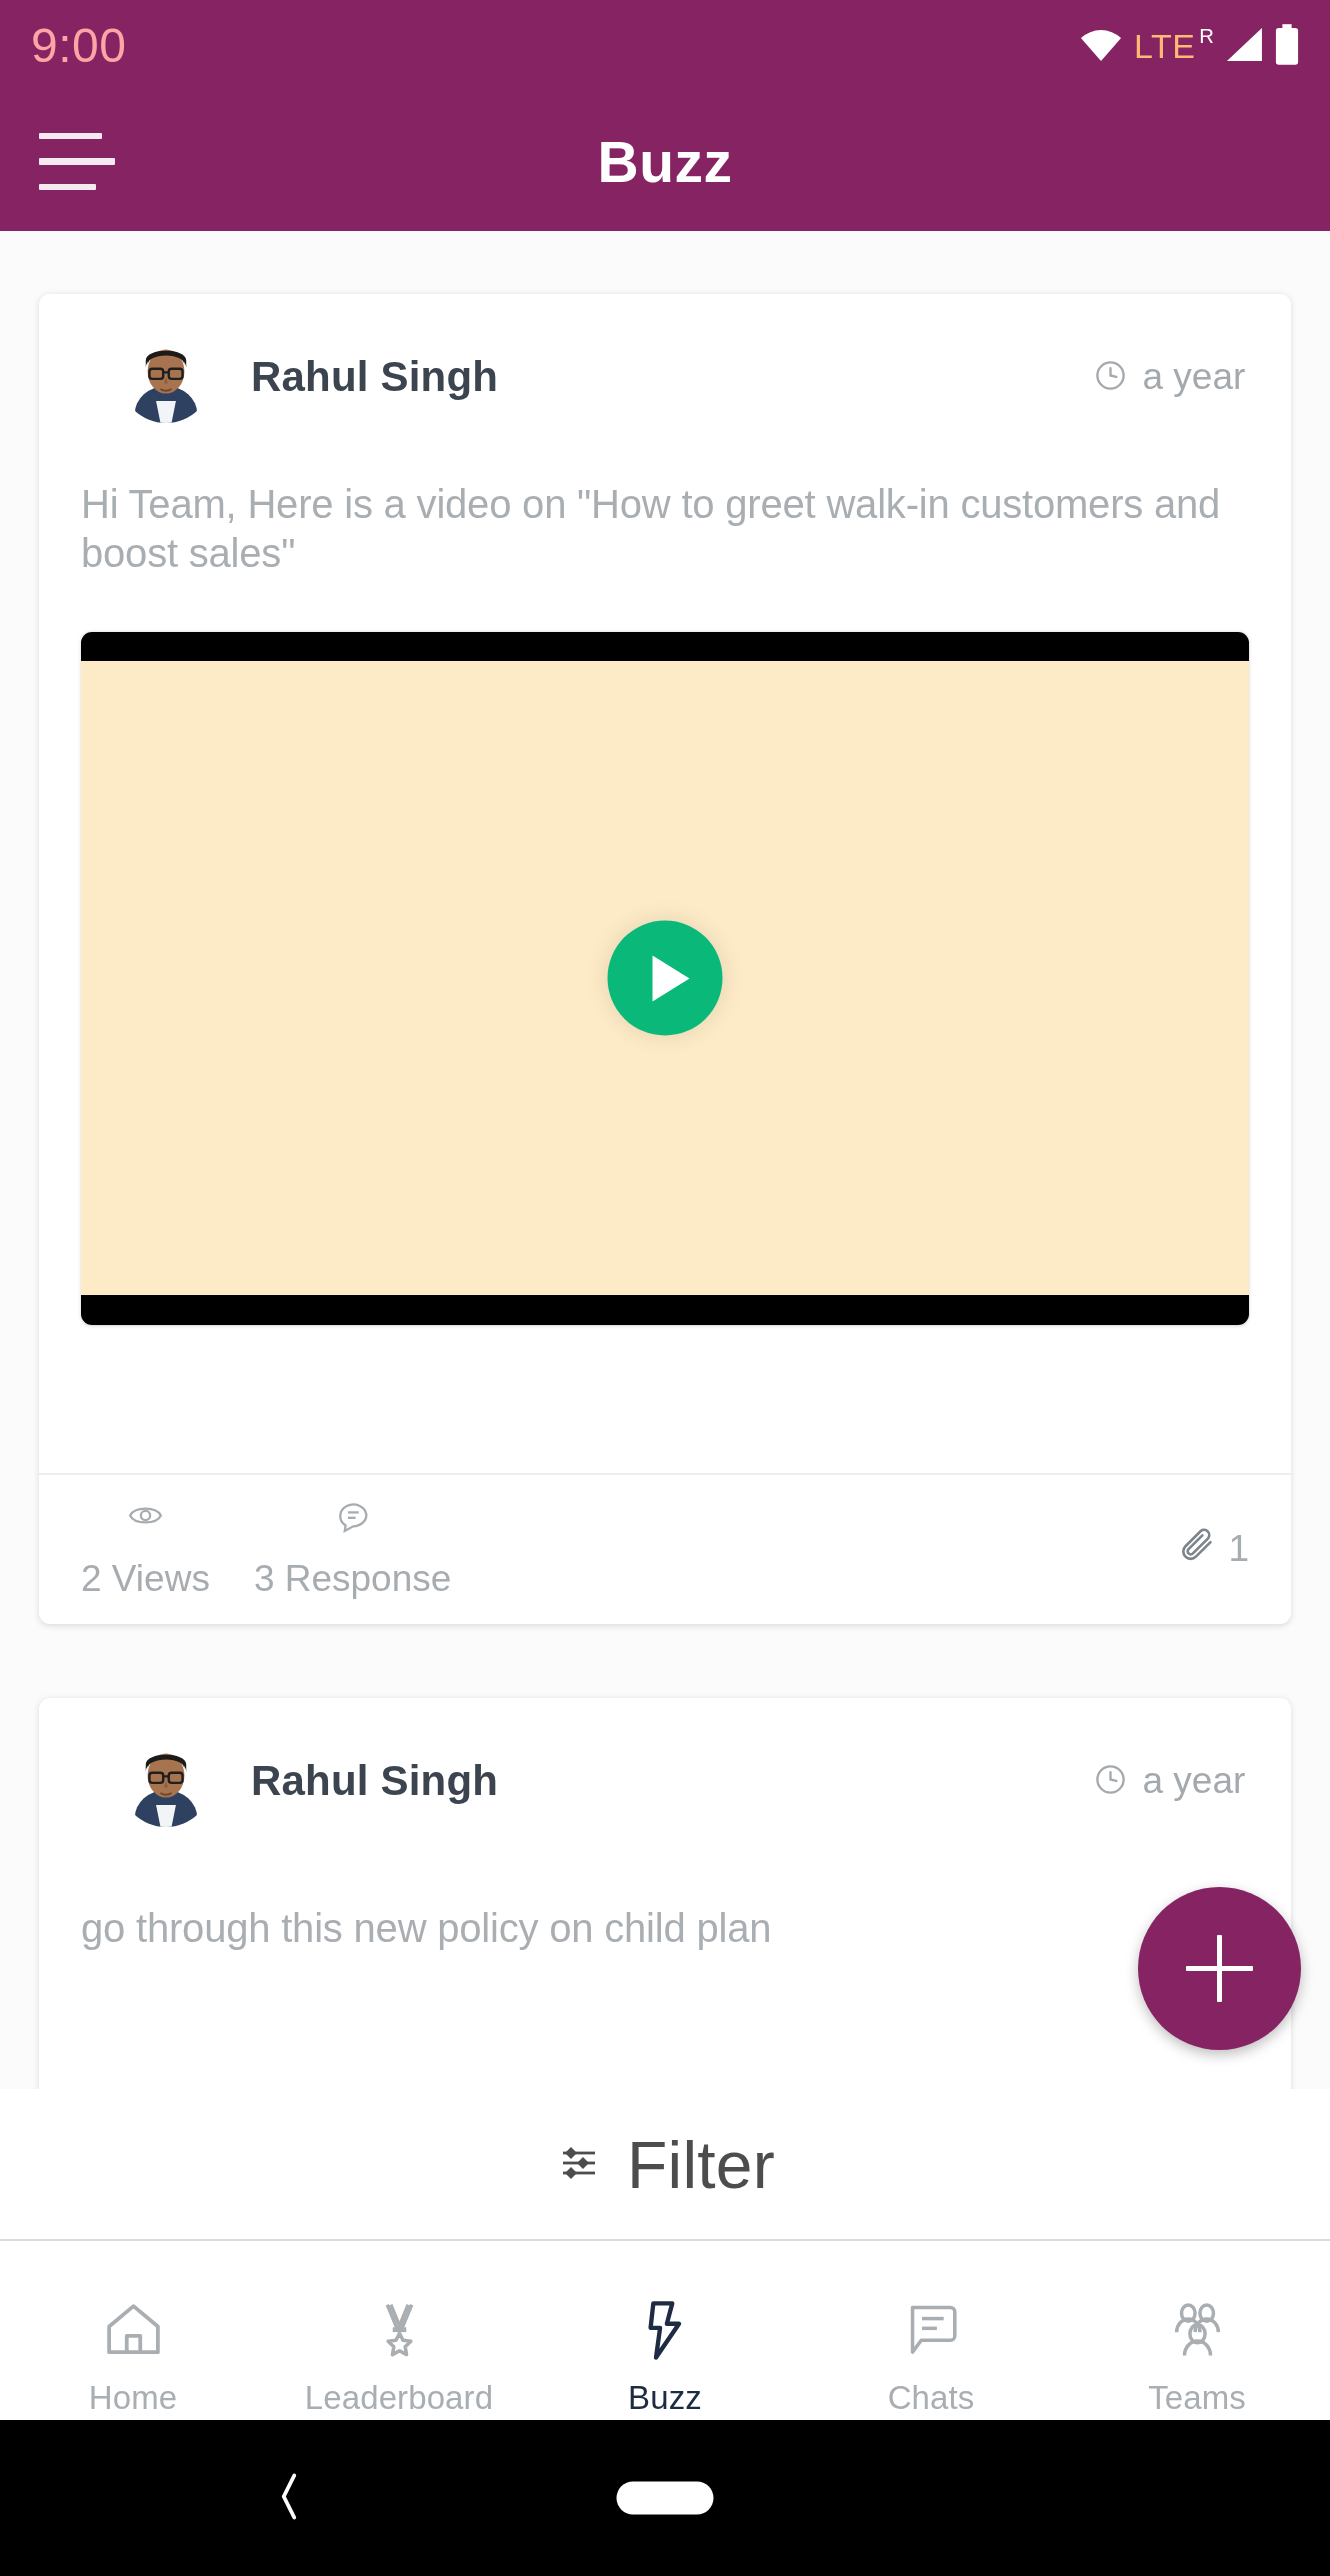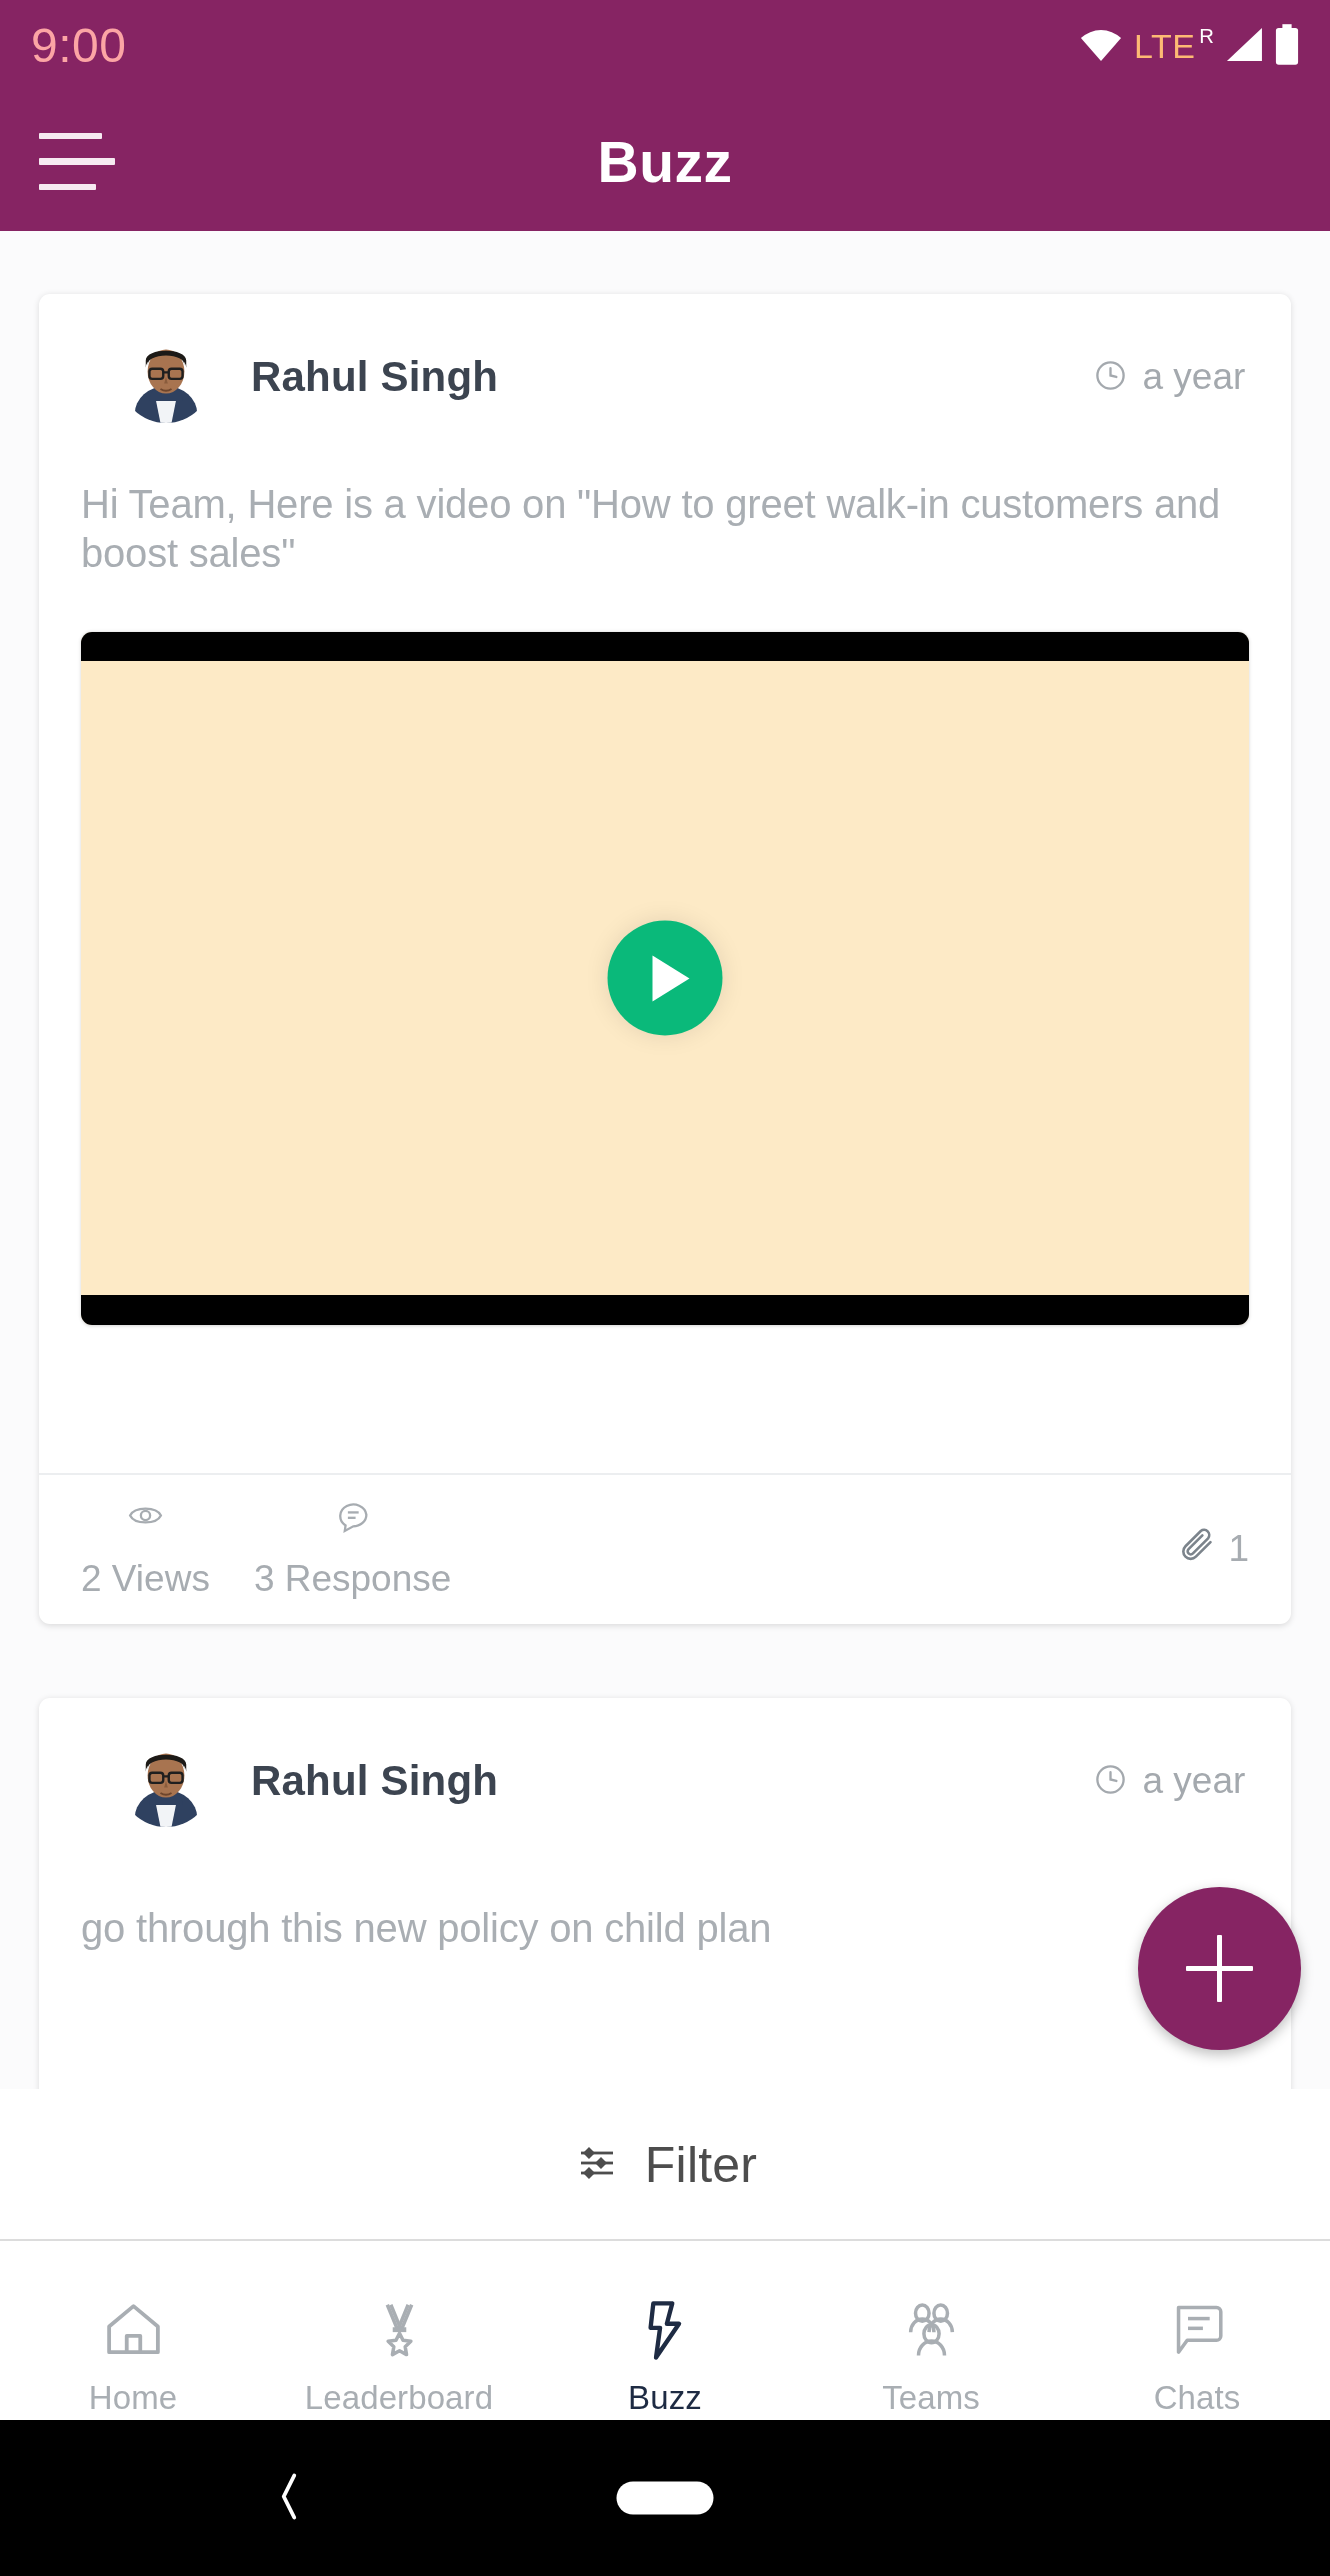--- a/index.html
+++ b/index.html
@@ -213,21 +213,21 @@
   .filterbar {
     position: absolute; top: 2089px; left: 0;
     width: 1330px; height: 151px;
     background: #ffffff;
     display: flex; align-items: center; justify-content: center;
     gap: 24px;
     z-index: 30;
     cursor: pointer;
   }
   .filter-label {
-    font-size: 50px; color: #4d4d4d; letter-spacing: 0.2px;
+    font-size: 66px; color: #4d4d4d; letter-spacing: 0.2px;
   }
   .filterbar-sep {
     position: absolute; top: 2239px; left: 0;
     width: 1330px; height: 1.8px; background: #dcdcdc;
     z-index: 31;
   }
 
   
   .bottomnav {
     position: absolute; top: 2241px; left: 0;
@@ -467,43 +467,43 @@
       <div class="navicon">
         <svg width="65" height="65" viewBox="0 0 24 24" fill="none" stroke="#1e2b43" stroke-width="1.6" stroke-linejoin="round">
           <path d="M14.5 2 L7.5 2 L6.5 11 L10 11 L8.5 22 L17 9.5 L12.5 9.5 Z"></path>
         </svg>
       </div>
       <div class="navlabel">Buzz</div>
     </div>
 
     <div class="navitem">
       <div class="navicon">
+        <svg width="65" height="65" viewBox="0 0 24 24" fill="none" stroke="#a9aeb3" stroke-width="1.3" stroke-linejoin="round">
+          <path d="M5 3.5 L19 3.5 a1.6 1.6 0 0 1 1.6 1.6 L20.6 14 a1.6 1.6 0 0 1-1.6 1.6 L8.2 15.6 L5 20 Z"></path>
+          <line x1="8.5" y1="7.6" x2="16.5" y2="7.6"></line>
+          <line x1="8.5" y1="11.2" x2="14" y2="11.2"></line>
+        </svg>
+      </div>
+      <div class="navlabel">Chats</div>
+    </div>
+
+    <div class="navitem">
+      <div class="navicon">
         <svg width="65" height="65" viewBox="0 0 24 24" fill="none" stroke="#a9aeb3" stroke-width="1.3">
           <ellipse cx="8.6" cy="5.6" rx="2.5" ry="3"></ellipse>
           <ellipse cx="15.4" cy="5.6" rx="2.5" ry="3"></ellipse>
           <path d="M4.3 12.6 a4.3 4.8 0 0 1 8.6 0"></path>
           <path d="M11.1 12.6 a4.3 4.8 0 0 1 8.6 0"></path>
           <ellipse cx="12" cy="13.2" rx="2.8" ry="3.3"></ellipse>
           <path d="M7.2 21.2 a4.8 5.3 0 0 1 9.6 0"></path>
         </svg>
       </div>
       <div class="navlabel">Teams</div>
     </div>
 
-    <div class="navitem">
-      <div class="navicon">
-        <svg width="65" height="65" viewBox="0 0 24 24" fill="none" stroke="#a9aeb3" stroke-width="1.3" stroke-linejoin="round">
-          <path d="M5 3.5 L19 3.5 a1.6 1.6 0 0 1 1.6 1.6 L20.6 14 a1.6 1.6 0 0 1-1.6 1.6 L8.2 15.6 L5 20 Z"></path>
-          <line x1="8.5" y1="7.6" x2="16.5" y2="7.6"></line>
-          <line x1="8.5" y1="11.2" x2="14" y2="11.2"></line>
-        </svg>
-      </div>
-      <div class="navlabel">Chats</div>
-    </div>
-
   </div>
 
   <div class="androidnav">
     <div class="and-back">
       <svg width="42" height="65" viewBox="0 0 24 36" fill="none" stroke="#ffffff" stroke-width="2.2" stroke-linecap="round" stroke-linejoin="round">
         <path d="M15 6 L9 18 L15 30"></path>
       </svg>
     </div>
     <div class="and-home"></div>
   </div>

